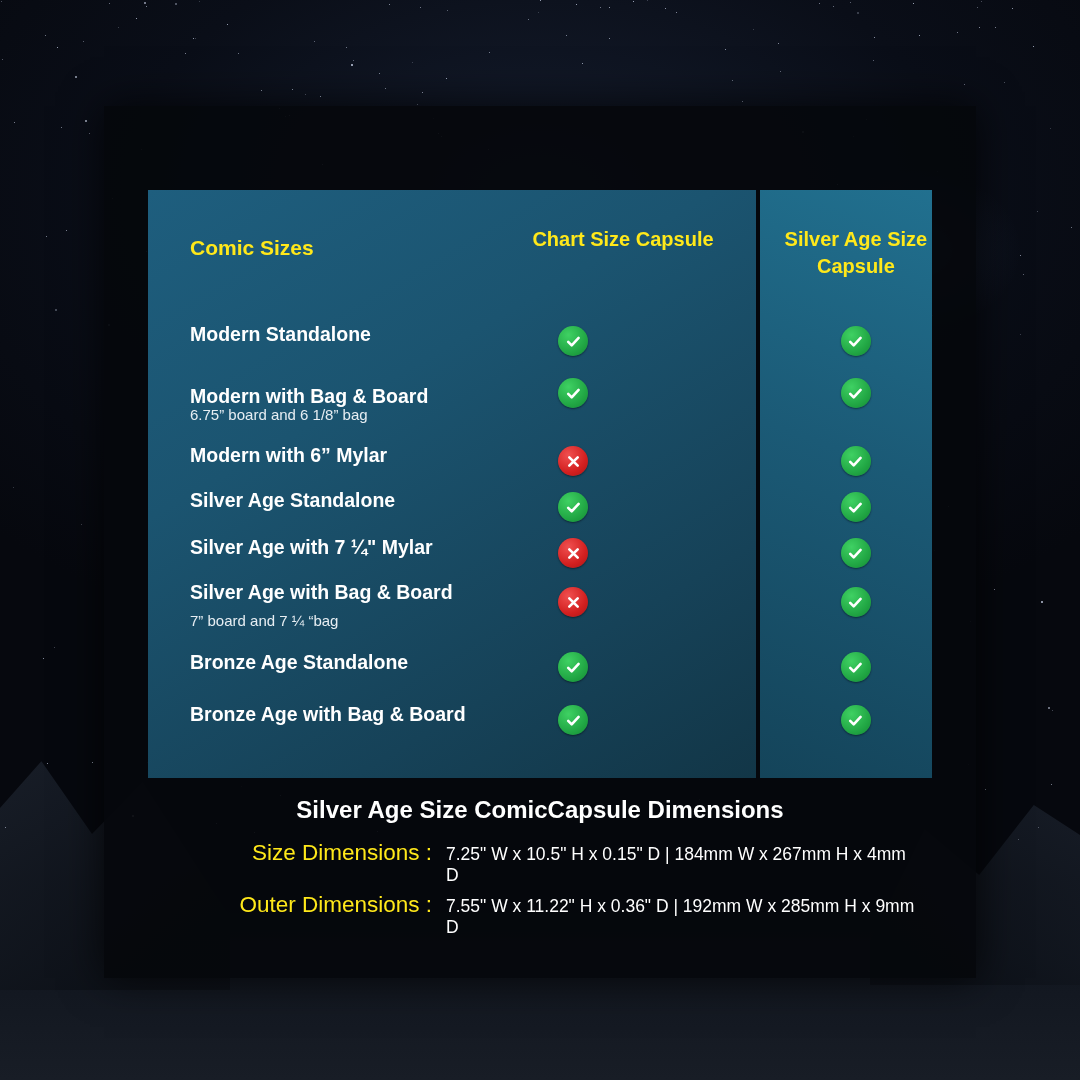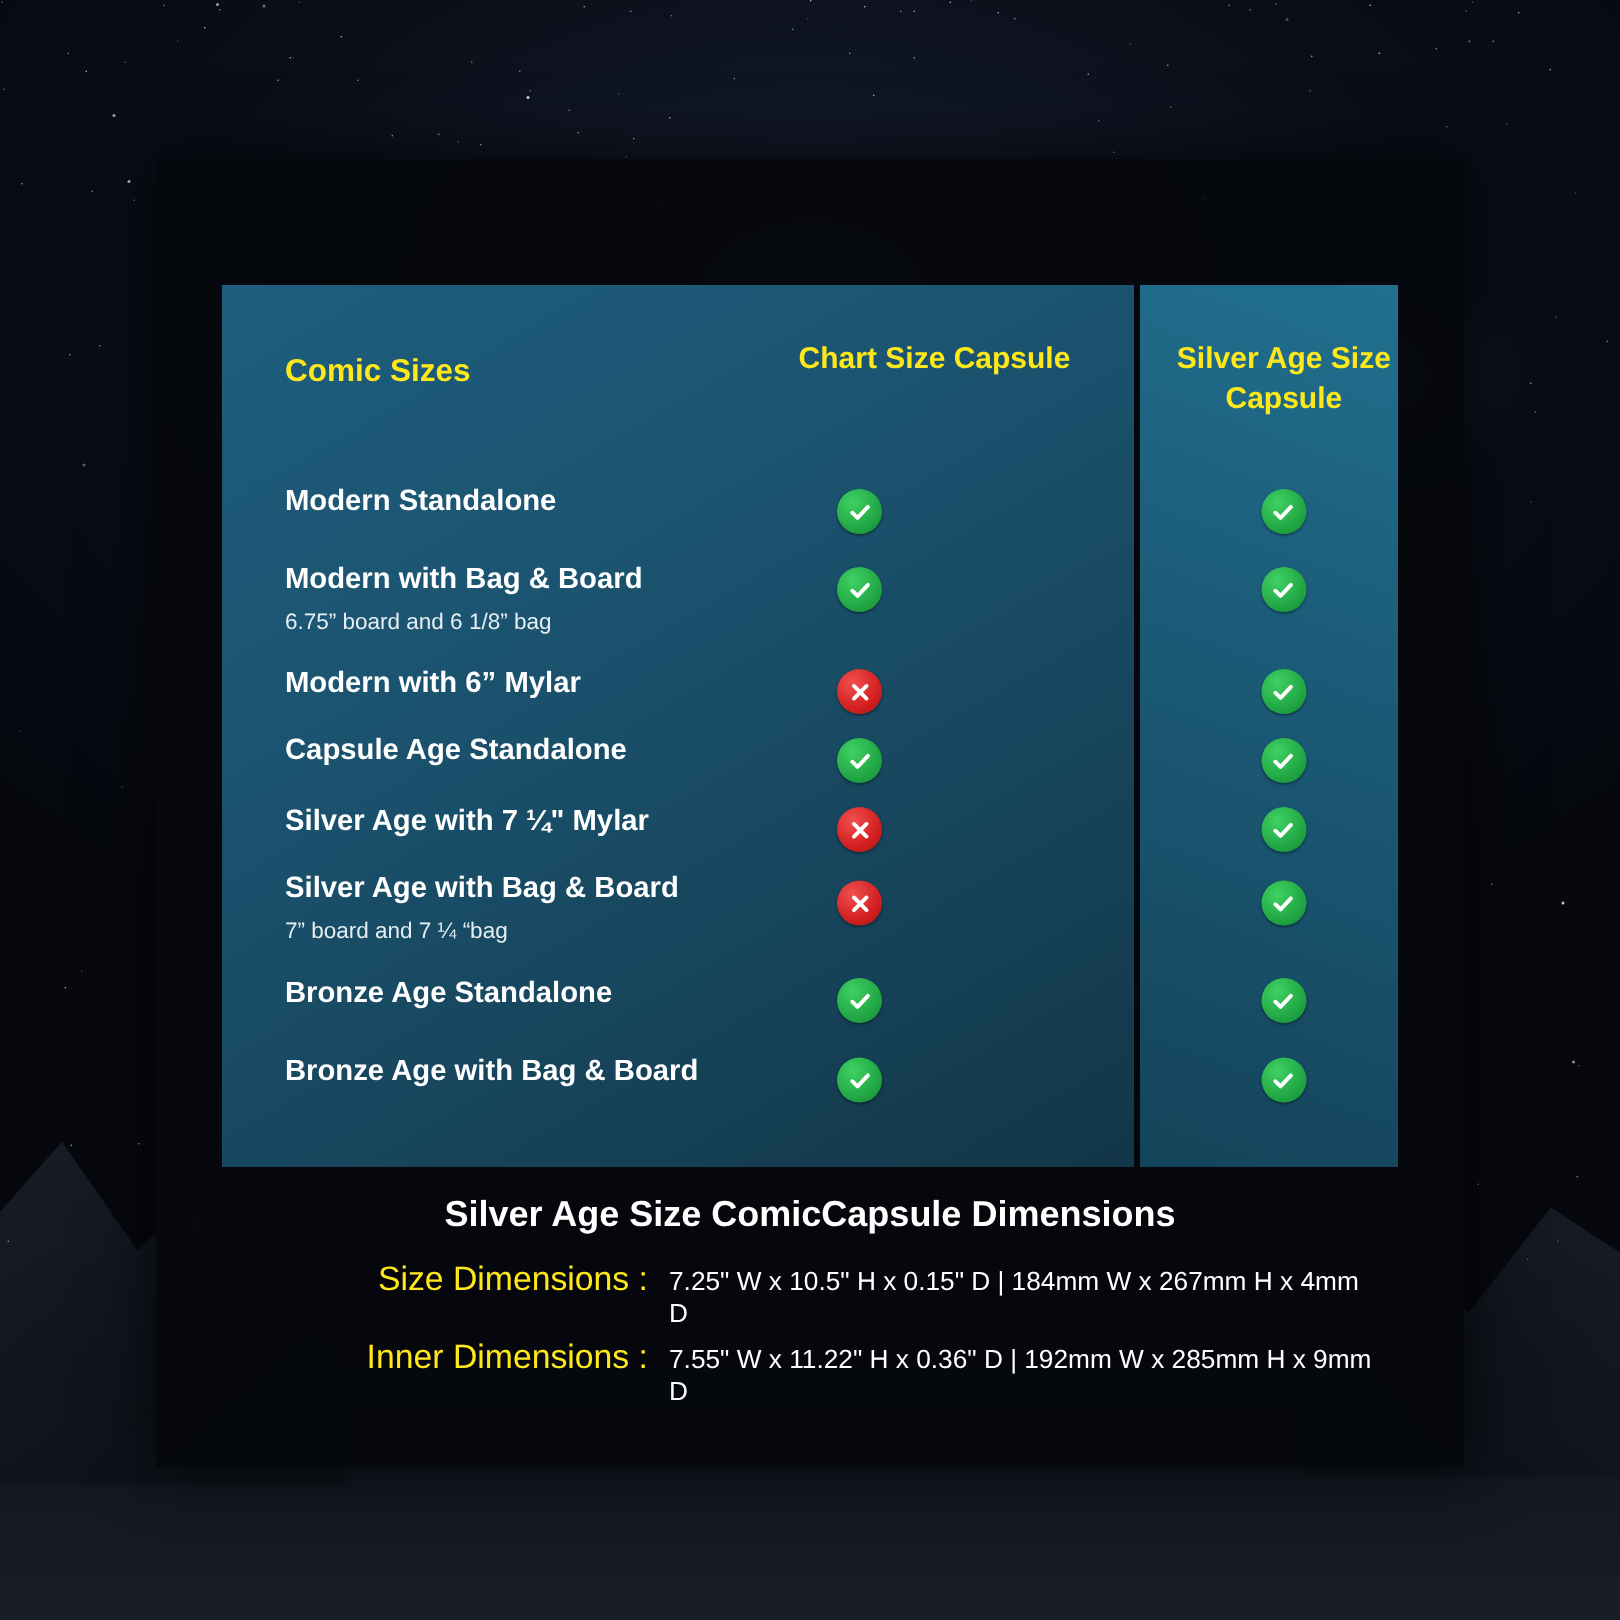--- a/index.html
+++ b/index.html
@@ -417,34 +417,34 @@
     <div id="col-main">
       <div class="hdr-left">Comic Sizes</div>
       <div class="hdr-modern">Chart Size Capsule</div>
       <div id="rows-main">
           <div class="row-label" style="top: 133px;">Modern Standalone</div>
           <div class="mark mark-modern yes" style="top: 136px;">
             <svg width="17" height="17" viewBox="0 0 17 17" aria-hidden="true">
               <path d="M3.2 8.8 L6.7 12.3 L13.6 4.9" fill="none" stroke="#ffffff" stroke-width="2.6" stroke-linecap="round" stroke-linejoin="round"></path>
             </svg>
           </div>
-          <div class="row-label" style="top: 185px;">Modern with Bag &amp; Board</div>
+          <div class="row-label" style="top: 195px;">Modern with Bag &amp; Board</div>
           <div class="row-sub" style="top: 216px;">6.75” board and 6 1/8” bag</div>
           <div class="mark mark-modern yes" style="top: 188px;">
             <svg width="17" height="17" viewBox="0 0 17 17" aria-hidden="true">
               <path d="M3.2 8.8 L6.7 12.3 L13.6 4.9" fill="none" stroke="#ffffff" stroke-width="2.6" stroke-linecap="round" stroke-linejoin="round"></path>
             </svg>
           </div>
           <div class="row-label" style="top: 254px;">Modern with 6” Mylar</div>
           <div class="mark mark-modern no" style="top: 256px;">
             <svg width="15" height="15" viewBox="0 0 15 15" aria-hidden="true">
               <path d="M3.3 3.3 L11.7 11.7 M11.7 3.3 L3.3 11.7" fill="none" stroke="#ffffff" stroke-width="2.6" stroke-linecap="round"></path>
             </svg>
           </div>
-          <div class="row-label" style="top: 299px;">Capsule Age Standalone</div>
+          <div class="row-label" style="top: 299px;">Silver Age Standalone</div>
           <div class="mark mark-modern yes" style="top: 302px;">
             <svg width="17" height="17" viewBox="0 0 17 17" aria-hidden="true">
               <path d="M3.2 8.8 L6.7 12.3 L13.6 4.9" fill="none" stroke="#ffffff" stroke-width="2.6" stroke-linecap="round" stroke-linejoin="round"></path>
             </svg>
           </div>
           <div class="row-label" style="top: 346px;">Silver Age with 7 ¼" Mylar</div>
           <div class="mark mark-modern no" style="top: 348px;">
             <svg width="15" height="15" viewBox="0 0 15 15" aria-hidden="true">
               <path d="M3.3 3.3 L11.7 11.7 M11.7 3.3 L3.3 11.7" fill="none" stroke="#ffffff" stroke-width="2.6" stroke-linecap="round"></path>
             </svg>
@@ -518,17 +518,17 @@
     </div>
   </div>
 
   <div id="footer">
     <div id="footer-title">Silver Age Size ComicCapsule Dimensions</div>
     <div class="dim-row">
       <div class="dim-label">Size Dimensions :</div>
       <div class="dim-value">7.25" W x 10.5" H x 0.15" D | 184mm W x 267mm H x 4mm D</div>
     </div>
     <div class="dim-row">
-      <div class="dim-label">Inner Dimensions :</div>
+      <div class="dim-label">Outer Dimensions :</div>
       <div class="dim-value">7.55" W x 11.22" H x 0.36" D | 192mm W x 285mm H x 9mm D</div>
     </div>
   </div>
 </div>
 
 </body></html>

